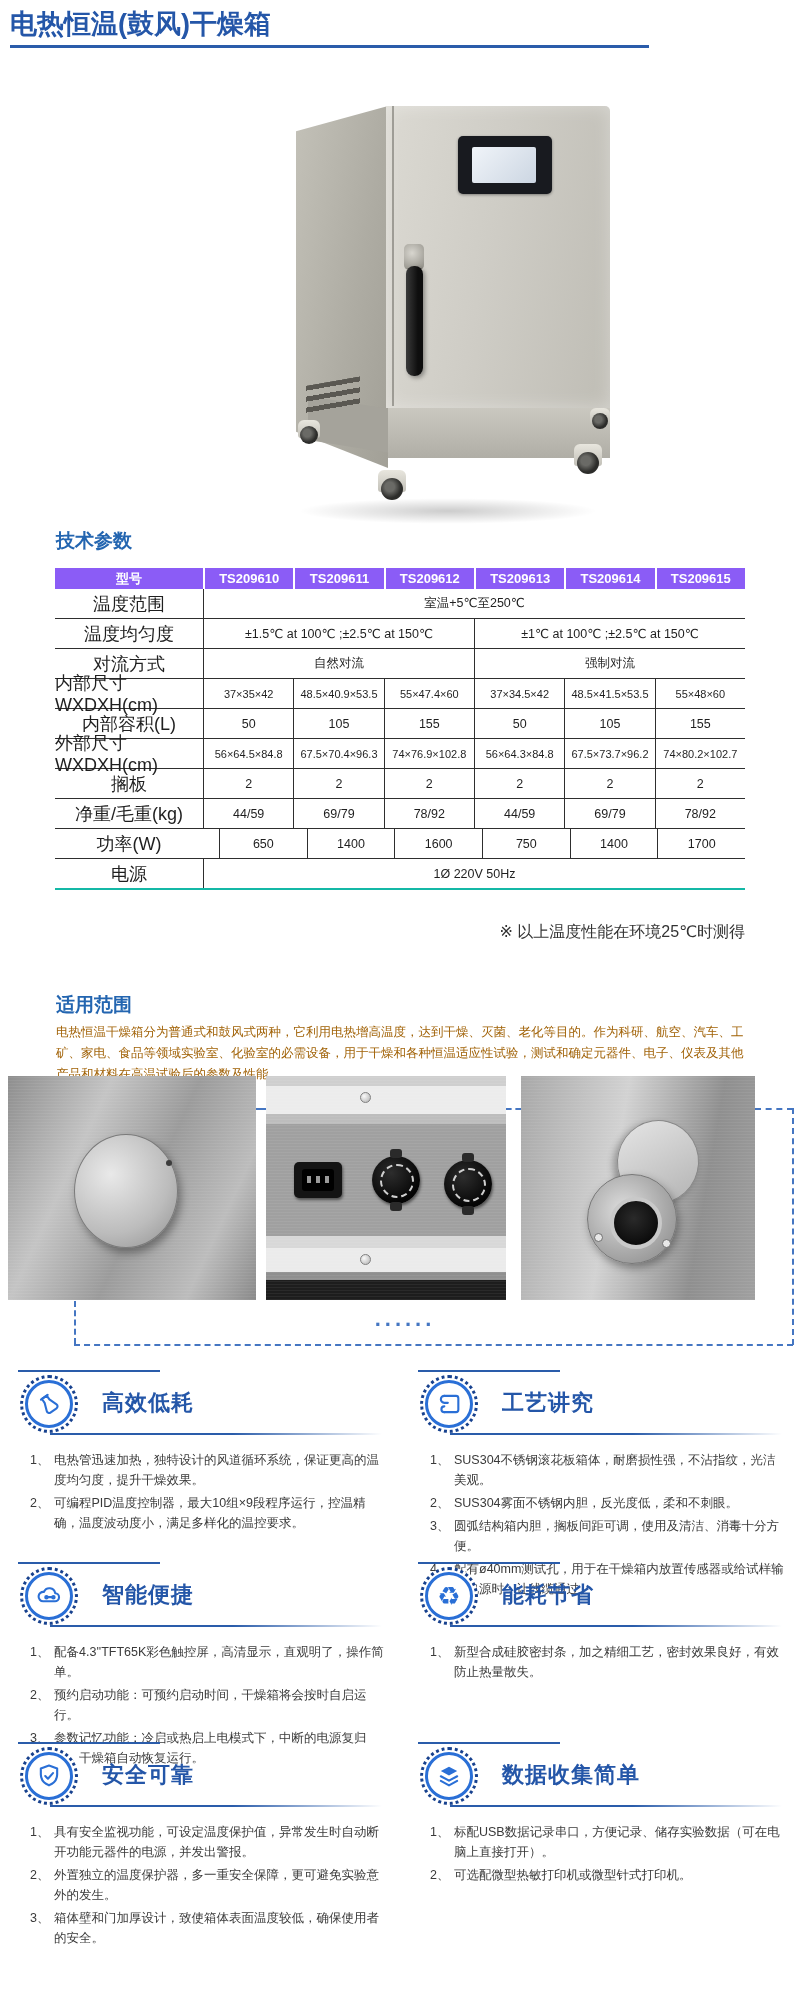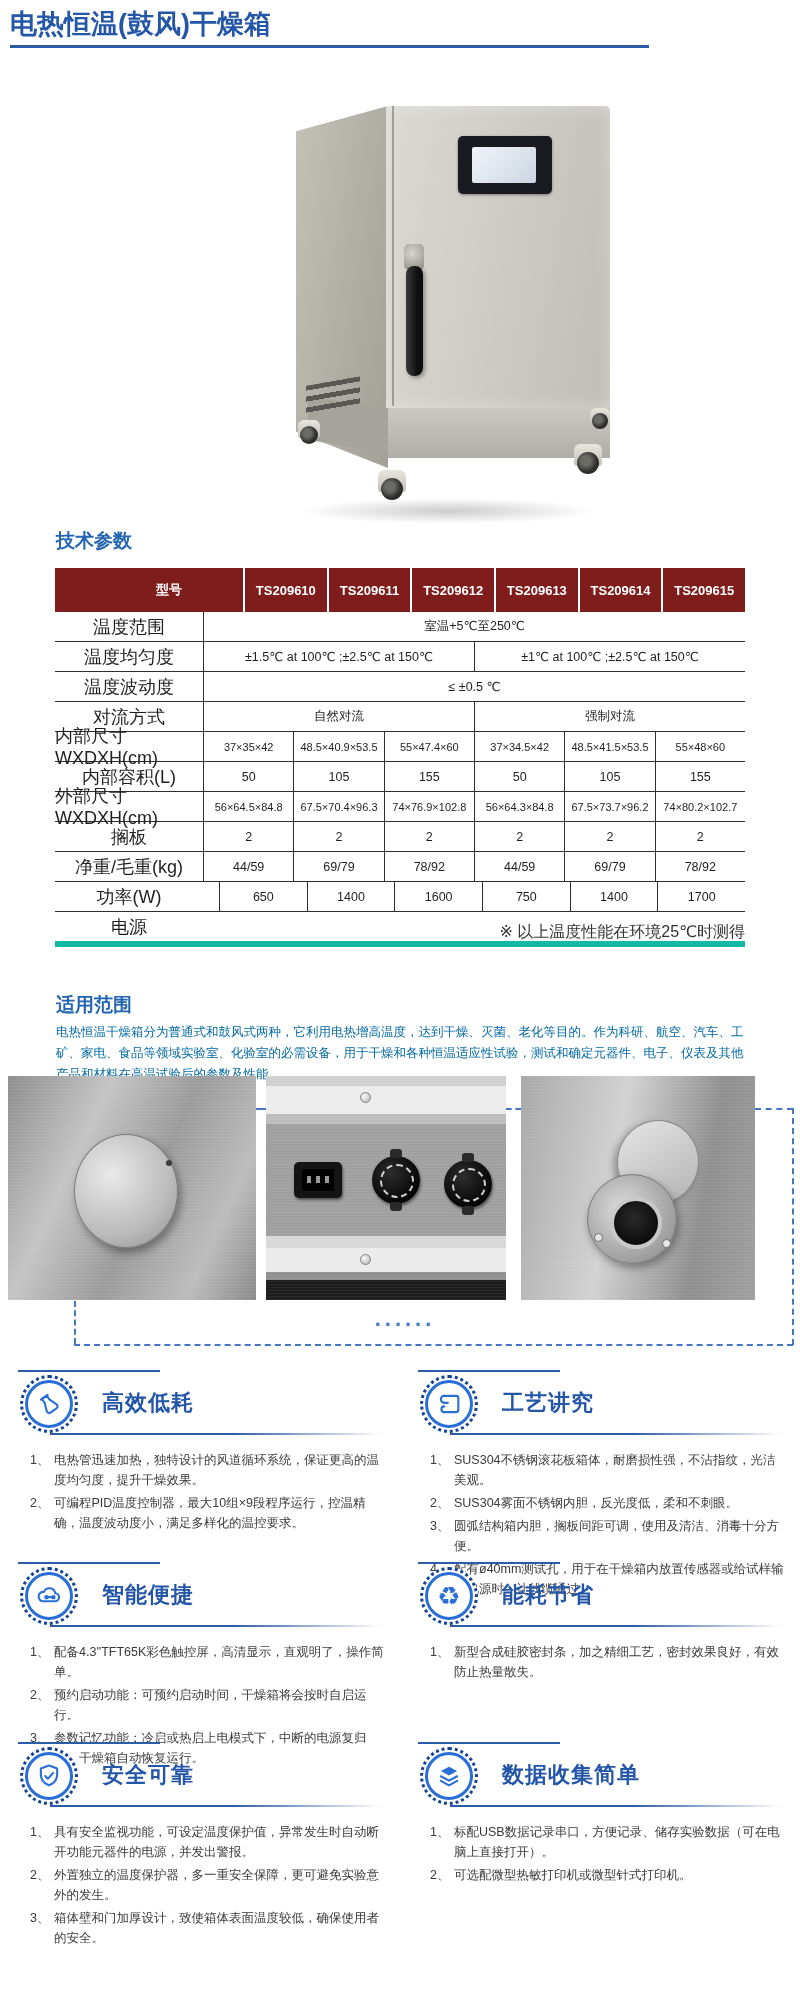--- a/index.html
+++ b/index.html
@@ -42,36 +42,36 @@
   .c1{left:70px;top:342px;width:22px;height:18px;}  .c1 i{left:2px;top:6px;width:18px;height:18px;}
   .c2{left:150px;top:392px;width:28px;height:22px;} .c2 i{left:3px;top:8px;width:22px;height:22px;}
   .c3{left:346px;top:366px;width:28px;height:22px;} .c3 i{left:3px;top:8px;width:22px;height:22px;}
   .c4{left:362px;top:330px;width:20px;height:16px;} .c4 i{left:2px;top:5px;width:16px;height:16px;}
 
   
   .sec-title{position:absolute;font-size:19px;font-weight:bold;color:#2365b0;}
 
   
   .spec-table{position:absolute;left:55px;top:568px;width:690px;}
-  .thead{display:flex;height:44px;background:#7f1d1d;padding-left:40px;}
+  .thead{display:flex;height:21px;background:#8b5cf6;}
   .th{flex:1 1 0;display:flex;align-items:center;justify-content:center;color:#fff;
       font-size:13px;font-weight:bold;border-left:2px solid #fff;}
   .th-label{flex:0 0 148px;border-left:none;}
   .tr{display:flex;height:29px;border-bottom:1px solid #2e2e2e;}
-  .tr:last-child{border-bottom:6px solid #14b8a6;}
+  .tr:last-child{border-bottom:2px solid #14b8a6;}
   .td{display:flex;align-items:center;justify-content:center;color:#1f1f1f;}
   .td-label{flex:0 0 148px;font-size:18px;}
   .td-val{flex-basis:0;border-left:1px solid #2e2e2e;font-size:12.5px;}
   .tr.small .td-val{font-size:11px;}
   .spec-note{position:absolute;left:55px;top:922px;width:690px;text-align:right;
       font-size:16px;color:#333;}
 
   
   .scope-text{position:absolute;left:56px;top:1022px;width:692px;margin:0;
-      font-size:12.5px;line-height:21px;color:#0369a1;}
+      font-size:12.5px;line-height:21px;color:#a16207;}
 
   
   .photo{position:absolute;top:1076px;height:224px;overflow:hidden;}
   .photo div{position:absolute;}
   .photo-tex{left:0;top:0;right:0;bottom:0;
       background:repeating-linear-gradient(0deg,rgba(255,255,255,.06) 0 1px,rgba(0,0,0,0) 1px 3px);}
   .photo1{left:8px;width:248px;
       background:linear-gradient(115deg,#8e8e8e,#c4c4c4 30%,#9b9b9b 55%,#bcbcbc 80%,#8a8a8a);}
   .p1-disc{left:66px;top:58px;width:102px;height:112px;border-radius:50%;border:1px solid #7a7a7a;
       background:radial-gradient(circle at 35% 35%,#e9e9e9,#bcbcbc 60%,#8f8f8f);
@@ -179,24 +179,20 @@
       <div class="tr">
         <div class="td td-label">温度范围</div>
         <div class="td td-val" style="flex-grow: 3;">室温+5℃至250℃</div>
       </div>
       <div class="tr">
         <div class="td td-label">温度均匀度</div>
         <div class="td td-val" style="flex-grow: 3;">±1.5℃ at 100℃ ;±2.5℃ at 150℃</div>
         <div class="td td-val" style="flex-grow: 3;">±1℃ at 100℃ ;±2.5℃ at 150℃</div>
       </div>
       <div class="tr">
-        <div class="td td-label">温度波动度</div>
-        <div class="td td-val" style="flex-grow: 6;">≤ ±0.5 ℃</div>
-      </div>
-      <div class="tr">
         <div class="td td-label">对流方式</div>
         <div class="td td-val" style="flex-grow: 3;">自然对流</div>
         <div class="td td-val" style="flex-grow: 3;">强制对流</div>
       </div>
       <div class="tr small">
         <div class="td td-label">内部尺寸WXDXH(cm)</div>
         <div class="td td-val" style="flex-grow: 1;">37×35×42</div>
         <div class="td td-val" style="flex-grow: 1;">48.5×40.9×53.5</div>
         <div class="td td-val" style="flex-grow: 1;">55×47.4×60</div>
         <div class="td td-val" style="flex-grow: 1;">37×34.5×42</div>
@@ -243,20 +239,21 @@
         <div class="td td-label">功率(W)</div>
         <div class="td td-val" style="flex-grow: 1; margin-left: 16px;">650</div>
         <div class="td td-val" style="flex-grow: 1;">1400</div>
         <div class="td td-val" style="flex-grow: 1;">1600</div>
         <div class="td td-val" style="flex-grow: 1;">750</div>
         <div class="td td-val" style="flex-grow: 1;">1400</div>
         <div class="td td-val" style="flex-grow: 1;">1700</div>
       </div>
       <div class="tr">
         <div class="td td-label">电源</div>
+        <div class="td td-val" style="flex-grow: 6;">1Ø 220V 50Hz</div>
       </div>
     </div>
 </div>
 <div class="spec-note">※ 以上温度性能在环境25℃时测得</div>
 
 <div class="sec-title" style="left:56px;top:992px;">适用范围</div>
 <p class="scope-text">电热恒温干燥箱分为普通式和鼓风式两种，它利用电热增高温度，达到干燥、灭菌、老化等目的。作为科研、航空、汽车、工矿、家电、食品等领域实验室、化验室的必需设备，用于干燥和各种恒温适应性试验，测试和确定元器件、电子、仪表及其他产品和材料在高温试验后的参数及性能。</p>
 
 <div class="photo photo1">
   <div class="photo-tex"></div>

